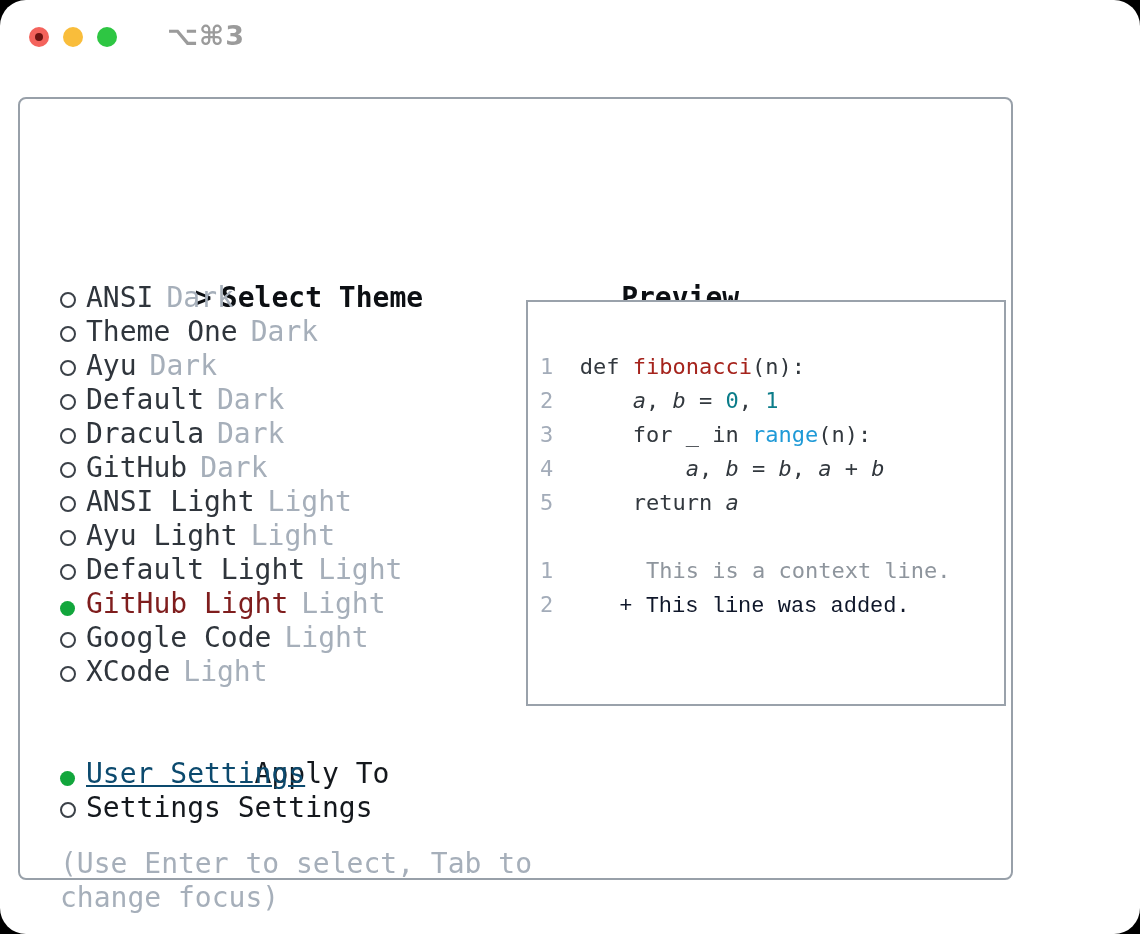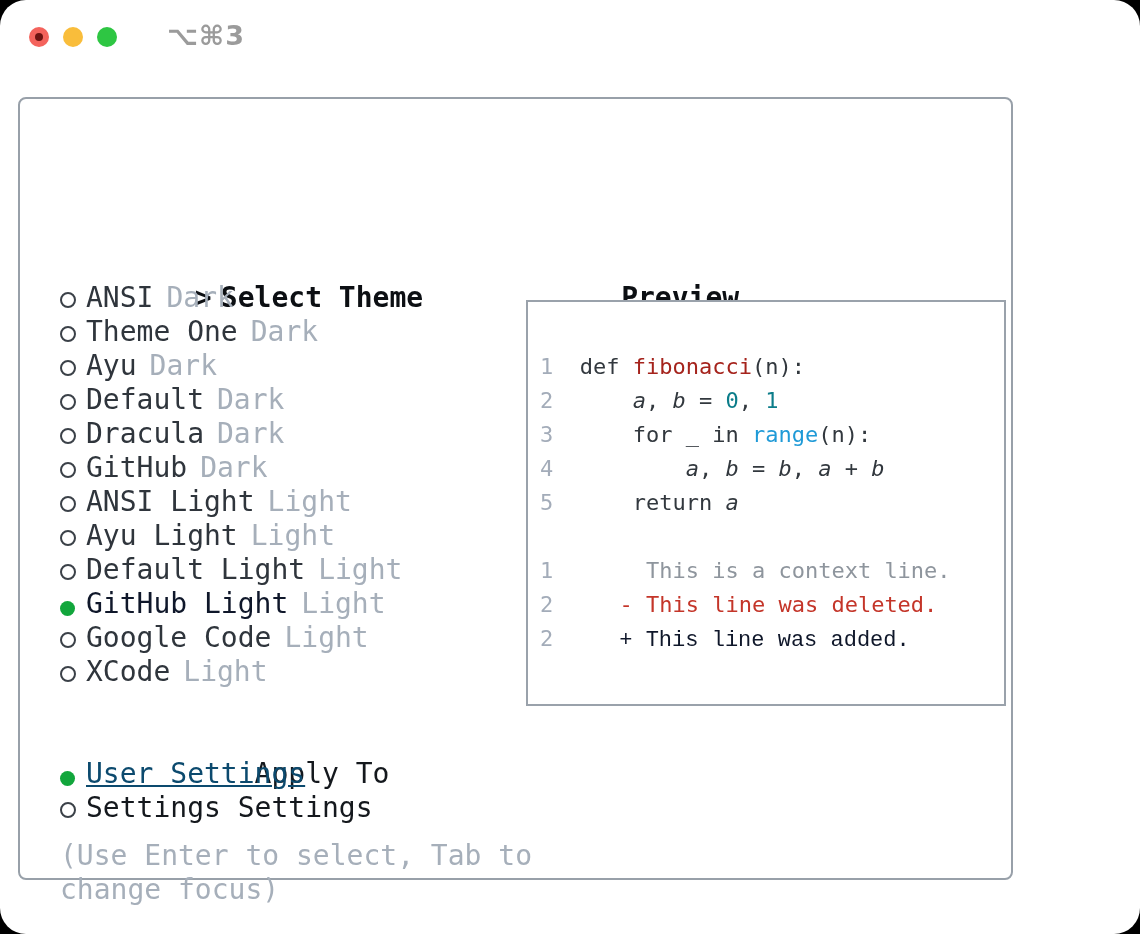--- a/index.html
+++ b/index.html
@@ -19,26 +19,26 @@
   .panel { position:absolute; left:18px; top:97px; width:991px; height:779px; border:2px solid #98a0a9; border-radius:8px; background:#fff; }
 
   
   .left-col { position:absolute; left:40px; top:148px; width:440px; }
   .row { height:34px; line-height:34px; font-size:28px; white-space:pre; }
   .gutter { display:inline-block; width:26px; vertical-align:top; }
   .hdr { font-weight:bold; color:#0c0f13; }
   .dot { display:inline-block; width:12px; height:12px; border:2px solid #3b4148; border-radius:50%; position:relative; top:1px; }
   .dot.filled { width:15px; height:15px; border:none; background:#12a63c; top:3px; }
   .theme-name { color:#2f353c; }
-  .theme-name.sel { color:#0f172a; }
+  .theme-name.sel { color:#7f1d1d; }
   .variant { color:#a6afba; margin-left:13px; }
   .apply-section { margin-top:34px; }
   .apply-label { color:#14181d; }
   .apply-label.sel { color:#0c4a6e;text-decoration:underline; }
-  .hint { margin-top:14px; }
+  .hint { margin-top:22px; }
   .hint .row { color:#a6afba; }
 
   
   .preview-hdr { position:absolute; left:500px; top:148px; }
   .preview-box { position:absolute; left:506px; top:201px; width:480px; height:406px; border:2px solid #9aa2ab; box-sizing:border-box; padding:48px 0 0 12px; background:#fff; overflow:hidden; }
   .codeline { height:34px; line-height:34px; font-size:22px; white-space:pre; }
   .ln { color:#a3acb9; }
   .tok-text { color:#32383e; }
   .tok-function { color:#a5231c; }
   .tok-number { color:#0c7d8a; }
@@ -106,19 +106,18 @@
 
     <div class="preview-box">
       <div id="code-block">
           <div class="codeline"><span class="ln">1</span><span class="tok-text">  def </span><span class="tok-function">fibonacci</span><span class="tok-text">(n):</span></div>
           <div class="codeline"><span class="ln">2</span><span class="tok-text">      </span><span class="tok-variable">a</span><span class="tok-text">, </span><span class="tok-variable">b</span><span class="tok-text"> = </span><span class="tok-number">0</span><span class="tok-text">, </span><span class="tok-number">1</span></div>
           <div class="codeline"><span class="ln">3</span><span class="tok-text">      for _ in </span><span class="tok-builtin">range</span><span class="tok-text">(n):</span></div>
           <div class="codeline"><span class="ln">4</span><span class="tok-text">          </span><span class="tok-variable">a</span><span class="tok-text">, </span><span class="tok-variable">b</span><span class="tok-text"> = </span><span class="tok-variable">b</span><span class="tok-text">, </span><span class="tok-variable">a</span><span class="tok-text"> + </span><span class="tok-variable">b</span></div>
           <div class="codeline"><span class="ln">5</span><span class="tok-text">      return </span><span class="tok-variable">a</span></div>
           <div class="codeline"></div>
           <div class="codeline"><span class="ln">1</span><span class="tok-context">       This is a context line.</span></div>
-          <div class="codeline"><span class="ln">2</span><span class="tok-deleted">     - This line was deleted.</span></div>
           <div class="codeline"><span class="ln">2</span><span class="tok-added">     + This line was added.</span></div>
         </div>
     </div>
 
   </div>
 </div>
 
 </body></html>

